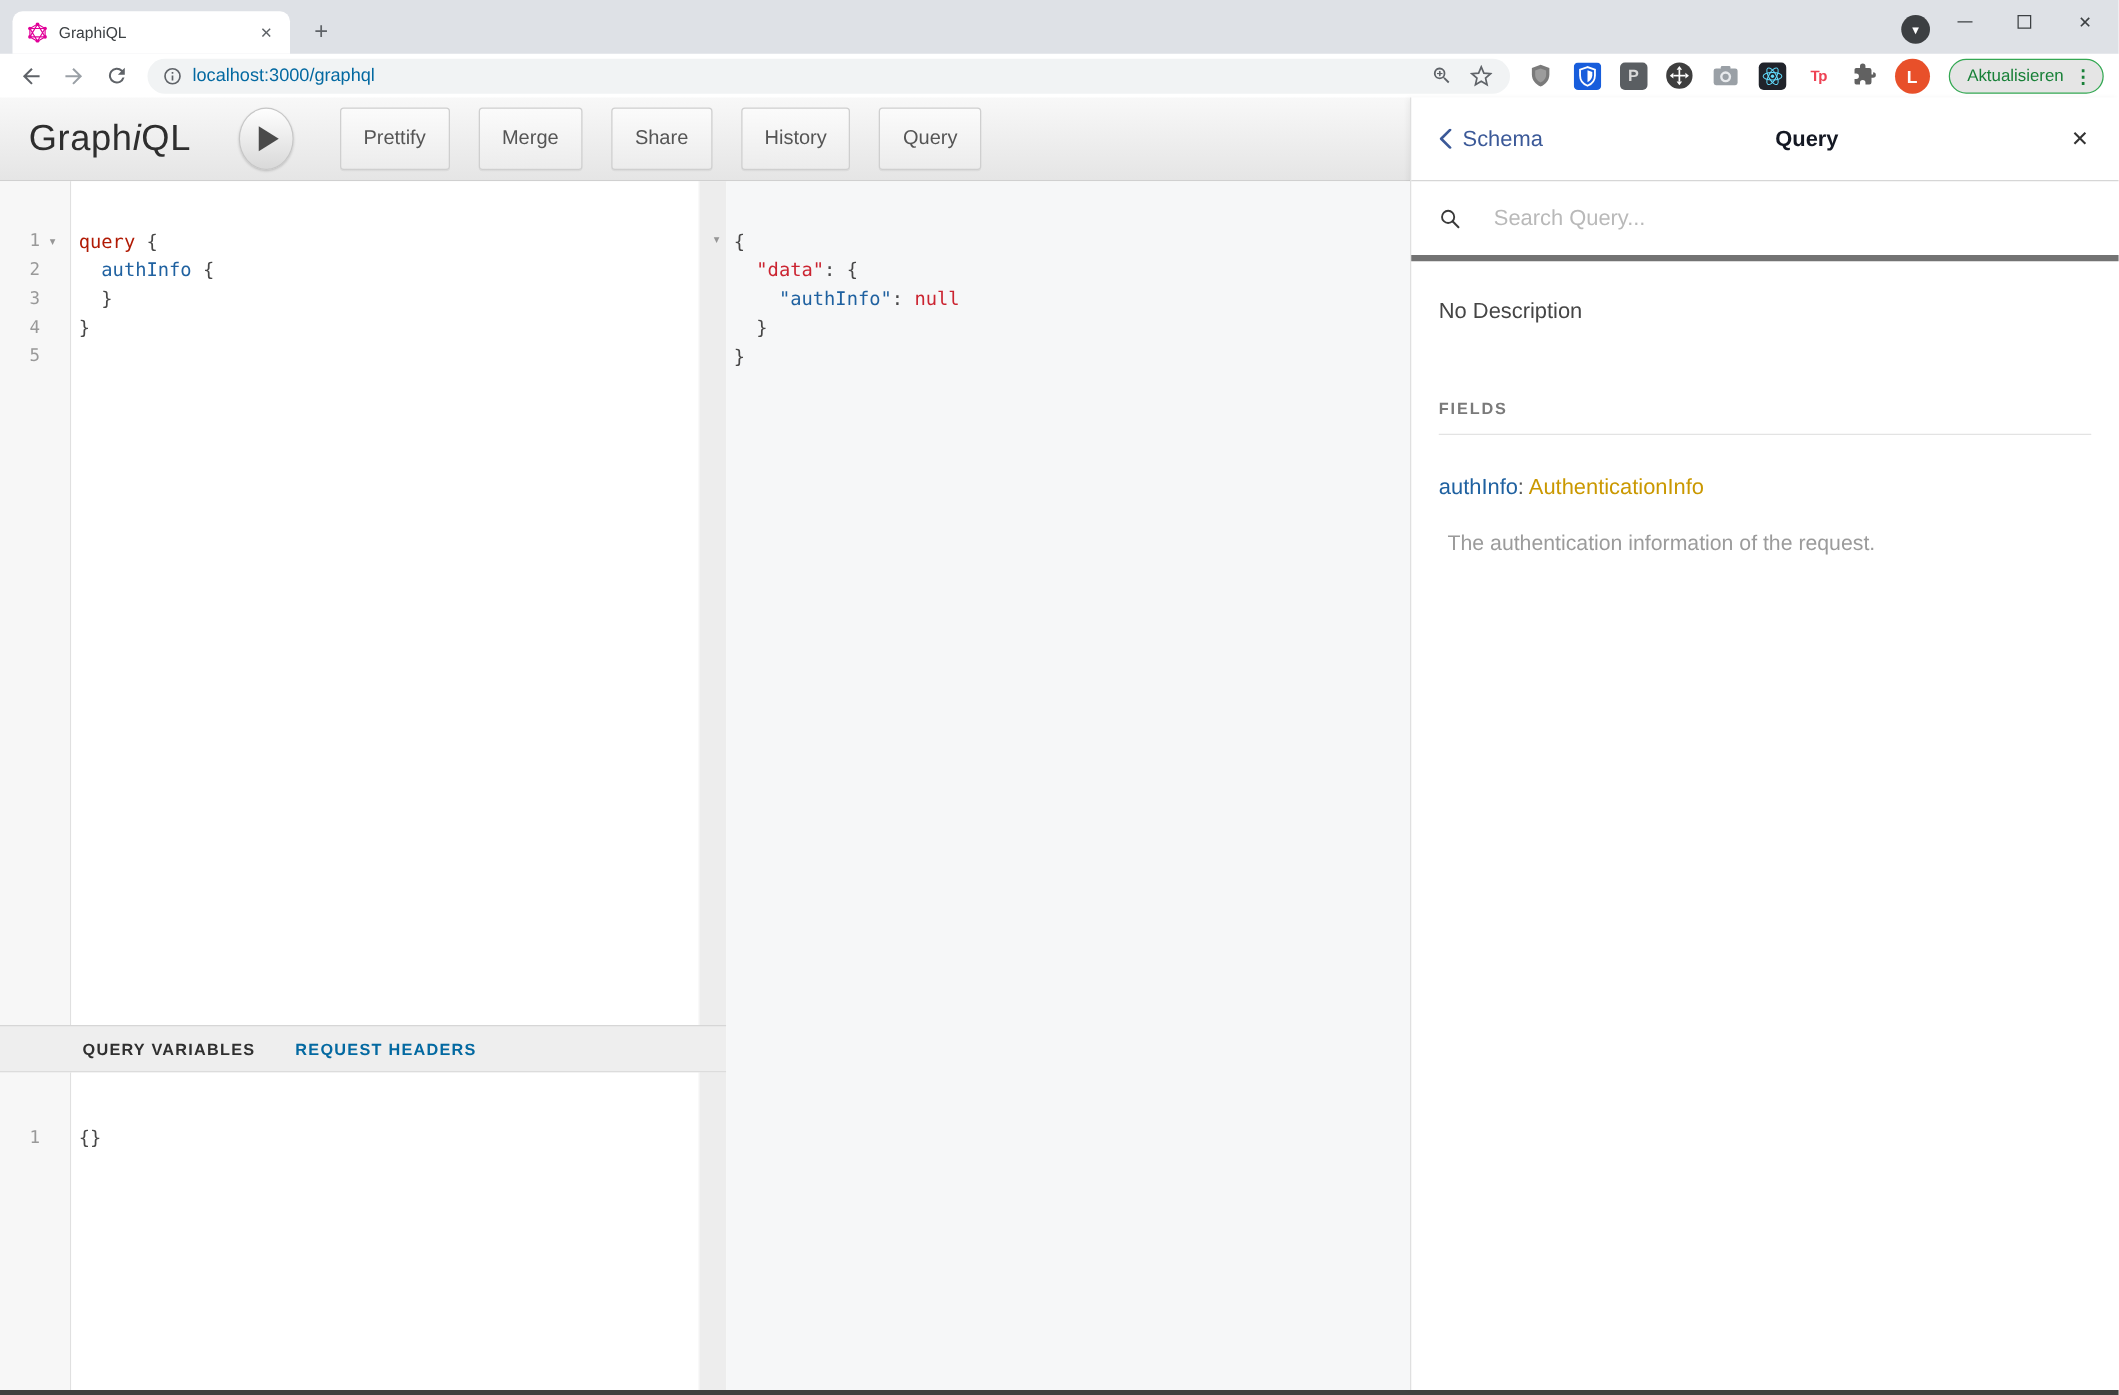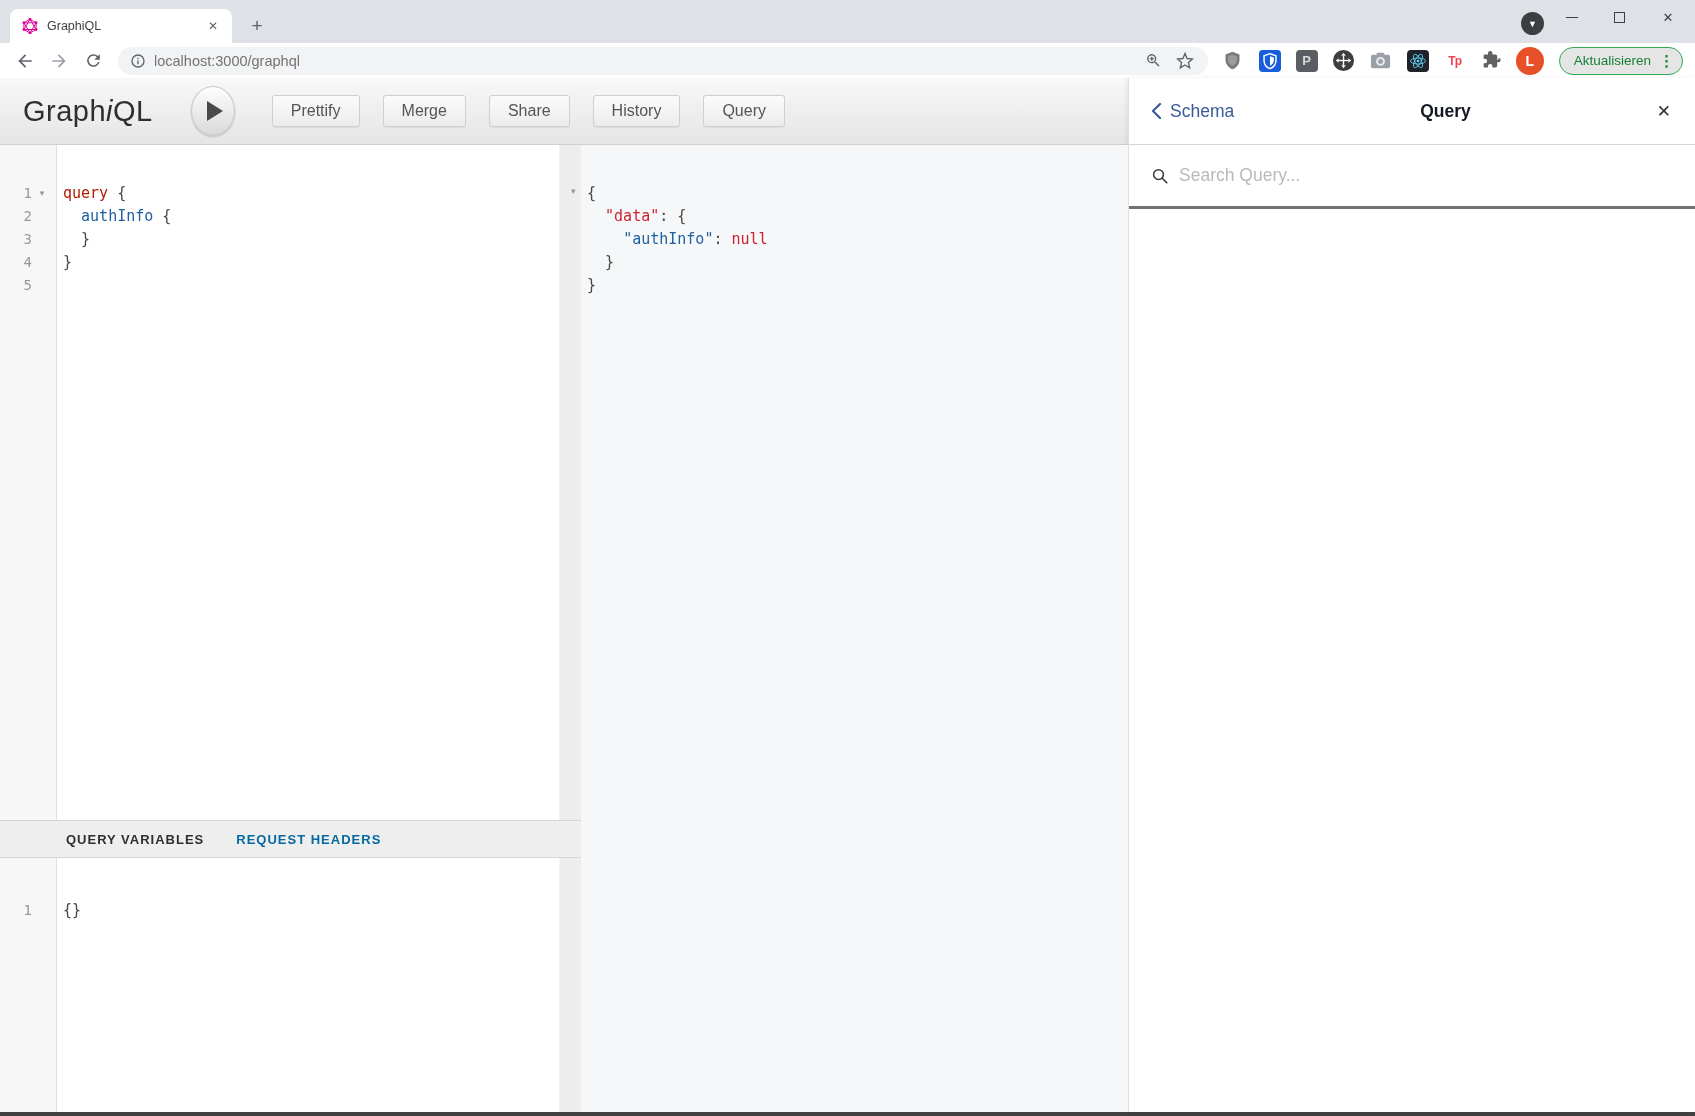--- a/index.html
+++ b/index.html
@@ -22,21 +22,21 @@
              justify-content:center; color:#3c4043; font-size:13px; }
   .win-min { left:1549px; } .win-max { left:1596px; } .win-close { left:1645px; }
   .win-max .box { width:11px; height:11px; border:1.2px solid #3c4043; display:block; }
   .win-min .dash { width:12px; height:0; border-top:1.5px solid #3c4043; display:block; }
 
   
   .navbar { height:35px; background:#fff; display:flex; align-items:center; padding:0 10px 0 10px; gap:4px; }
   .nav-ic { width:30px; height:30px; display:flex; align-items:center; justify-content:center; border-radius:50%; flex:0 0 auto; }
   .urlbar { flex:1; height:28px; background:#f1f3f4; border-radius:14px; display:flex; align-items:center;
             padding:0 10px 0 12px; margin:0 8px 0 6px; min-width:0; }
-  .url-text { font-size:14.5px; color:#737373; margin-left:8px; flex:1; white-space:nowrap; overflow:hidden; }
+  .url-text { font-size:14.5px; color:#0369a1; margin-left:8px; flex:1; white-space:nowrap; overflow:hidden; }
   .url-right { display:flex; align-items:center; gap:14px; padding-right:4px; }
   .ext-row { display:flex; align-items:center; gap:11px; flex:0 0 auto; padding-right:2px; }
   .ext { width:26px; height:26px; display:flex; align-items:center; justify-content:center; flex:0 0 auto; }
   .ext-sq { width:22px; height:22px; border-radius:4px; display:flex; align-items:center; justify-content:center; }
   .tp-txt { font-weight:bold; font-size:12px; color:#ee4254; letter-spacing:-1px; }
   .avatar { width:28px; height:28px; border-radius:50%; background:var(--c-avatar); color:#fff; font-weight:bold;
             font-size:14px; display:flex; align-items:center; justify-content:center; }
   .update-pill { height:28px; border:1px solid #34a853; border-radius:14px; display:flex; align-items:center;
                  padding:0 8px 0 14px; margin-left:4px; color:var(--c-green); background:#e5e5e5; }
   .update-pill .lbl { font-size:13.5px; color:var(--c-green); }
@@ -48,21 +48,21 @@
 
   .gql-topbar { height:67px; background:linear-gradient(#f8f8f8,#e5e5e5); border-bottom:1px solid #d0d0d0;
                 display:flex; align-items:center; padding-left:23px; flex:0 0 auto; }
   .gql-logo { font-size:29px; color:#2e2e2e; letter-spacing:0.5px; }
   .gql-logo .it { font-style:italic; }
   .play-btn { width:44px; height:50px; border-radius:50%; background:linear-gradient(#fefefe,#d9d9d9);
               border:1px solid #c6c6c6; box-shadow:0 1px 2px rgba(0,0,0,0.18); margin-left:38px;
               display:flex; align-items:center; justify-content:center; }
   .play-tri { width:0; height:0; border-left:16px solid #4a4a4a; border-top:10px solid transparent;
               border-bottom:10px solid transparent; margin-left:5px; }
-  .tb-btn { height:32px; padding:0 18px; border:1px solid #cfcfcf; border-radius:3px; font-size:16px;
+  .tb-btn { height:50px; padding:0 18px; border:1px solid #cfcfcf; border-radius:3px; font-size:16px;
             color:#555; background:linear-gradient(#fbfbfb,#ececec); box-shadow:0 1px 0 rgba(0,0,0,0.05);
             display:flex; align-items:center; }
   .tb-btn:first-of-type { margin-left:37px; }
   .tb-btn + .tb-btn { margin-left:23px; }
 
   .main { flex:1; display:flex; min-height:0; }
   .leftcol { width:581px; display:flex; flex-direction:column; }
 
   
   .editor { flex:1; display:flex; min-height:0; }
@@ -95,22 +95,22 @@
               font-family:"Liberation Sans",sans-serif; }
 
   
   .docpanel { width:587px; background:#fff; border-left:1px solid #e0e0e0;
               box-shadow:-2px 0 5px rgba(0,0,0,0.06); display:flex; flex-direction:column; }
   .dochead { height:67px; border-bottom:1px solid #d6d6d6; display:flex; align-items:center;
              justify-content:space-between; padding:0 24px 0 22px; flex:0 0 auto; }
   .doc-back { display:flex; align-items:center; gap:8px; color:var(--c-link); font-size:17.5px; }
   .doc-title { font-size:17.5px; font-weight:bold; color:#141823; }
   .doc-close { font-size:17px; color:#333; }
-  .searchrow { height:64px; border-bottom:3px solid #737373; display:flex; align-items:center;
-               gap:10px; padding:0 22px; flex:0 0 auto; }
+  .searchrow { height:64px; border-bottom:5px solid #737373; display:flex; align-items:center;
+               gap:26px; padding:0 22px; flex:0 0 auto; }
   .searchrow input { border:none; outline:none; flex:1; font-size:17.5px; color:#333; background:transparent;
                      font-family:"Liberation Sans",sans-serif; }
   .searchrow input::placeholder { color:#b9b9b9; }
   .docbody { padding:0 22px; }
   .nodesc { margin-top:29px; font-size:17.5px; color:#454545; }
   .fields-h { margin-top:60px; font-size:13px; font-weight:bold; letter-spacing:1.5px; color:#7a7a7a; }
   .fields-hr { margin-top:13px; border:none; border-top:1px solid #e3e3e3; }
   .fieldline { margin-top:31px; font-size:17.5px; }
   .fieldline .fname { color:var(--c-prop2); }
   .fieldline .fcolon { color:#555; }
@@ -348,15 +348,25 @@
       </div>
       <div class="searchrow">
         <span style="display:flex;">
           <svg width="18" height="18" viewBox="0 0 24 24">
               <circle cx="10" cy="10" r="6.5" fill="none" stroke="#3a3a3a" stroke-width="2"></circle>
               <path d="M15 15l6 6" stroke="#3a3a3a" stroke-width="2.2" stroke-linecap="round"></path>
             </svg>
         </span>
         <input type="text" placeholder="Search Query..." style="">
       </div>
+      <div class="docbody">
+        <div class="nodesc">No Description</div>
+        <div class="fields-h">FIELDS</div>
+        <hr class="fields-hr">
+        <div class="fieldline">
+          <span class="fname">authInfo</span><span class="fcolon">:</span>
+          <span class="ftype">AuthenticationInfo</span>
+        </div>
+        <div class="fielddesc">The authentication information of the request.</div>
+      </div>
     </div>
   </div>
 </div>
 
 </body></html>

